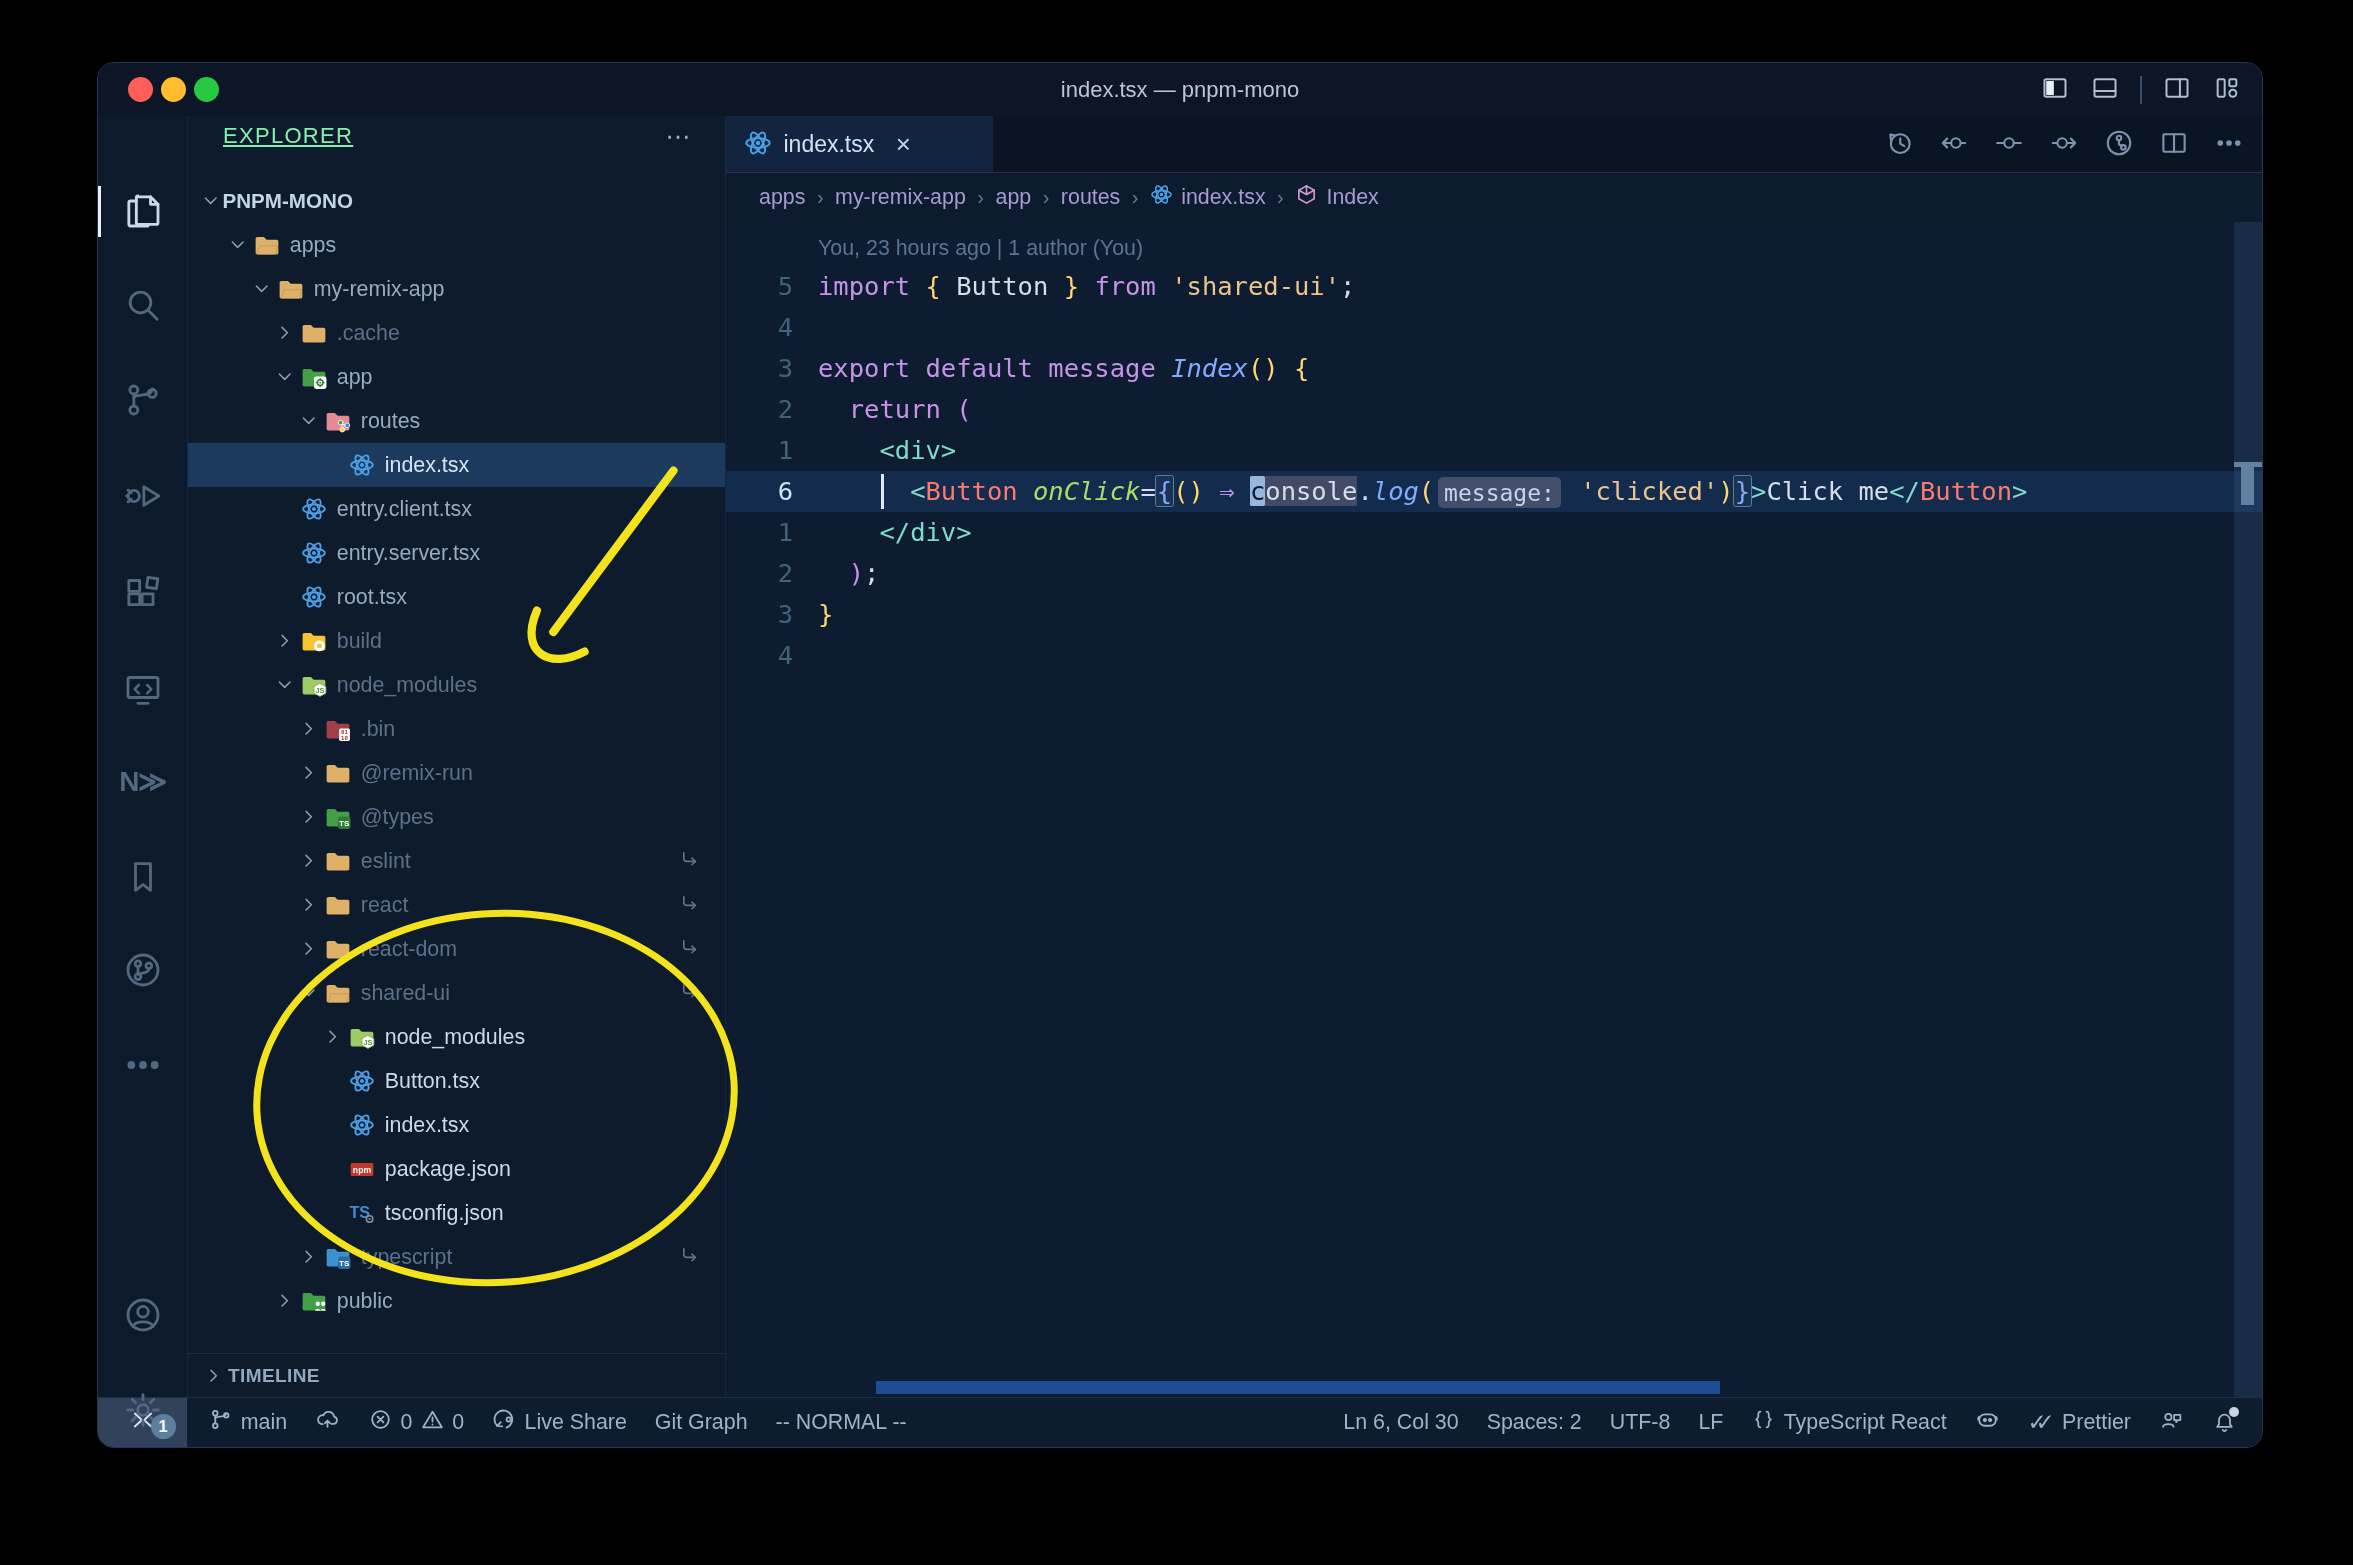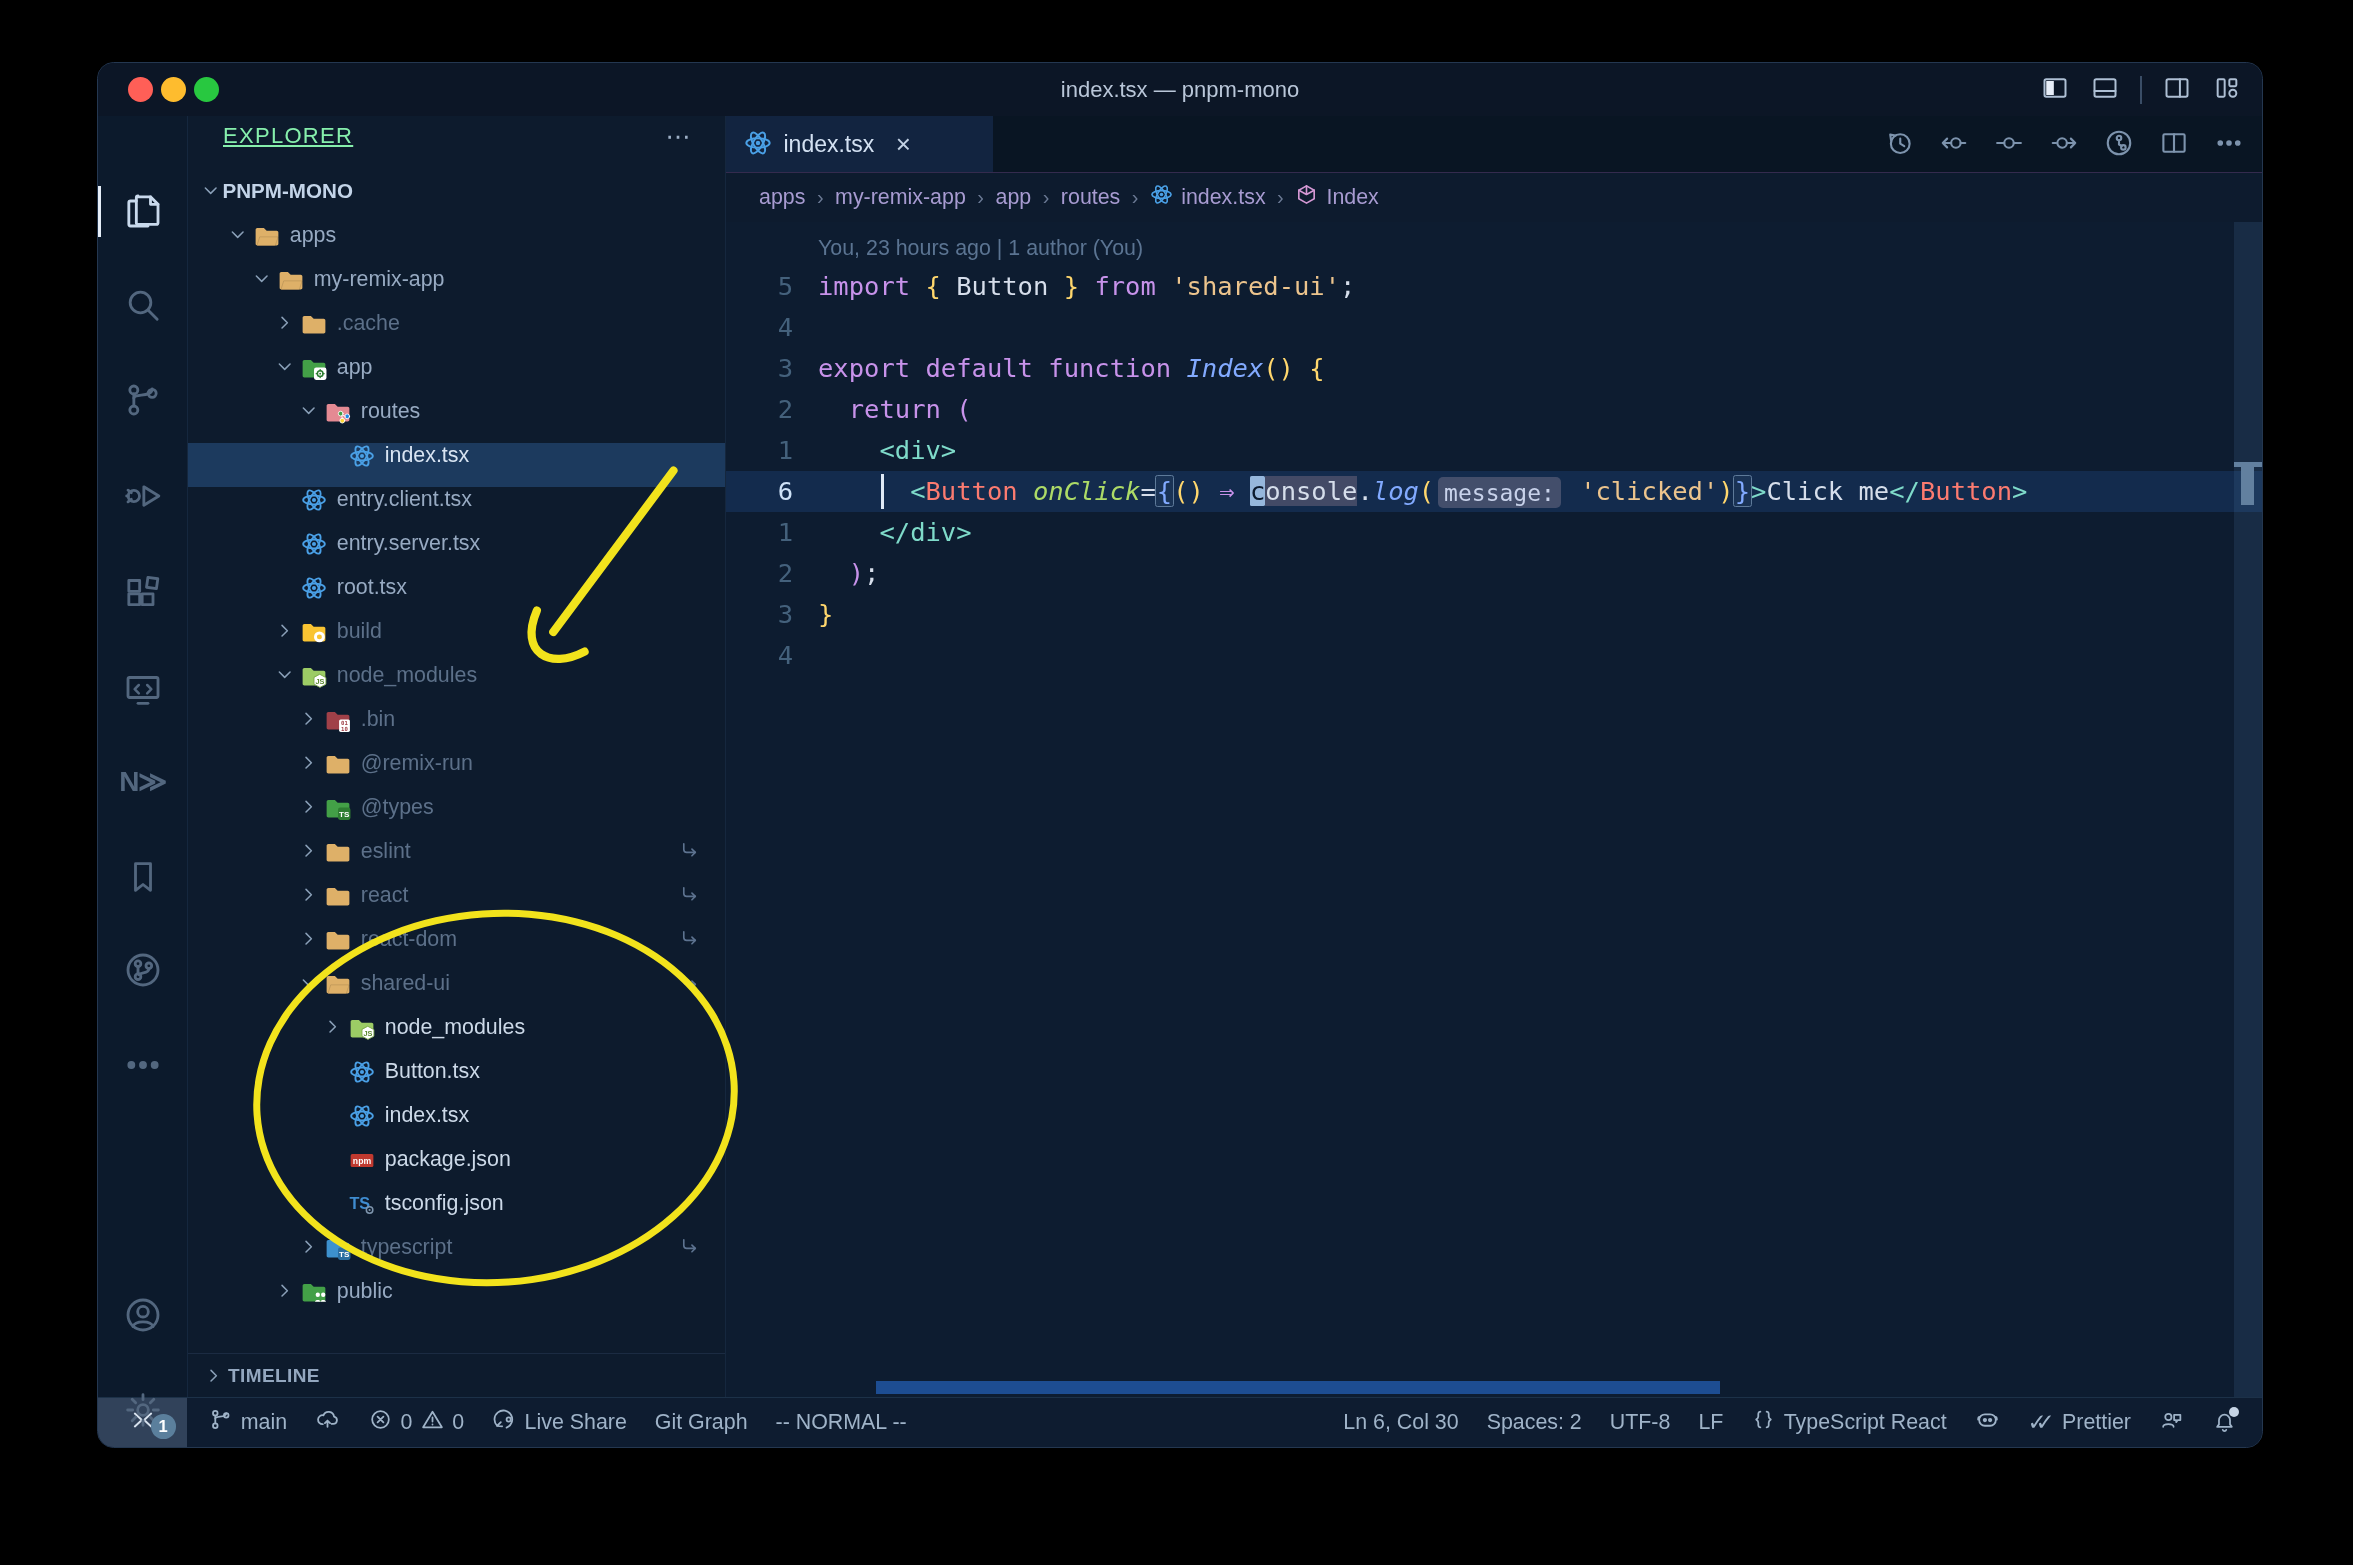--- a/index.html
+++ b/index.html
@@ -23,21 +23,21 @@
   .act.active:before{content:"";position:absolute;left:0;top:11.5px;bottom:11.5px;width:2.5px;background:#e6eef8;}
   .act .badge{position:absolute;right:11.5px;bottom:8.2px;background:#5b7f9c;color:#fff;font-size:16.5px;font-weight:700;
     min-width:25px;height:25px;border-radius:12.3px;display:flex;align-items:center;justify-content:center;}
   .act .nxt{font-size:28px;font-weight:700;letter-spacing:-1.6px;}
   
   #sidebar{width:537px;background:#0d1b2d;border-right:0.8px solid #15273e;flex:0 0 auto;display:flex;flex-direction:column;}
   #sb-header{height:40px;display:flex;align-items:center;padding:0 33px 0 35px;flex:0 0 auto;}
   #sb-header .t{color:#86efac;font-size:22px;letter-spacing:1.3px;text-decoration:underline;}
   #sb-header .dots{margin-left:auto;color:#9db0c6;font-size:25px;letter-spacing:1.6px;}
   #tree{flex:1 1 auto;padding-top:23px;overflow:hidden;}
-  .trow{height:44px;display:flex;position:relative;}
+  .trow{height:44px;display:flex;align-items:center;position:relative;}
   .trow.selected{background:#1c3a5e;}
   .trow .chev{width:23px;height:23px;flex:0 0 auto;color:#8aa0b8;display:flex;align-items:center;}
   .trow .chev svg{width:21.4px;height:21.4px;}
   .trow .ficon{width:30px;height:26px;margin:0 8.2px 0 1.6px;flex:0 0 auto;}
   .trow .ficon svg{width:30px;height:26px;}
   .trow .lbl{font-size:21.4px;color:#97aac2;white-space:nowrap;}
   .trow.root .lbl{color:#c3d4e8;font-weight:700;font-size:20.6px;}
   .trow.dim .lbl{color:#5c7089;}
   .trow.bright .lbl{color:#ccd9e8;}
   .trow.selected .lbl{color:#d8e4f2;}
@@ -668,21 +668,21 @@
      <span class="ctext"><span class="tok kw">import</span><span class="tok w"> </span><span class="tok y">{</span><span class="tok w"> Button </span><span class="tok y">}</span><span class="tok w"> </span><span class="tok kw">from</span><span class="tok w"> </span><span class="tok str">'shared-ui'</span><span class="tok w">;</span></span>
    </div>
             <div class="cline ">
      <span class="gut">4</span>
 
      <span class="ctext"></span>
    </div>
             <div class="cline ">
      <span class="gut">3</span>
 
-     <span class="ctext"><span class="tok kw">export</span><span class="tok w"> </span><span class="tok kw">default</span><span class="tok w"> </span><span class="tok kwu">function</span><span class="tok w"> </span><span class="tok fn">Index</span><span class="tok y">()</span><span class="tok w"> </span><span class="tok y">{</span></span>
+     <span class="ctext"><span class="tok kw">export</span><span class="tok w"> </span><span class="tok kw">default</span><span class="tok w"> </span><span class="tok kwu">message</span><span class="tok w"> </span><span class="tok fn">Index</span><span class="tok y">()</span><span class="tok w"> </span><span class="tok y">{</span></span>
    </div>
             <div class="cline ">
      <span class="gut">2</span>
 
      <span class="ctext"><span class="tok w">  </span><span class="tok kw">return</span><span class="tok w"> </span><span class="tok pink">(</span></span>
    </div>
             <div class="cline ">
      <span class="gut">1</span>
 
      <span class="ctext"><span class="tok w">    </span><span class="tok tag">&lt;div&gt;</span></span>

